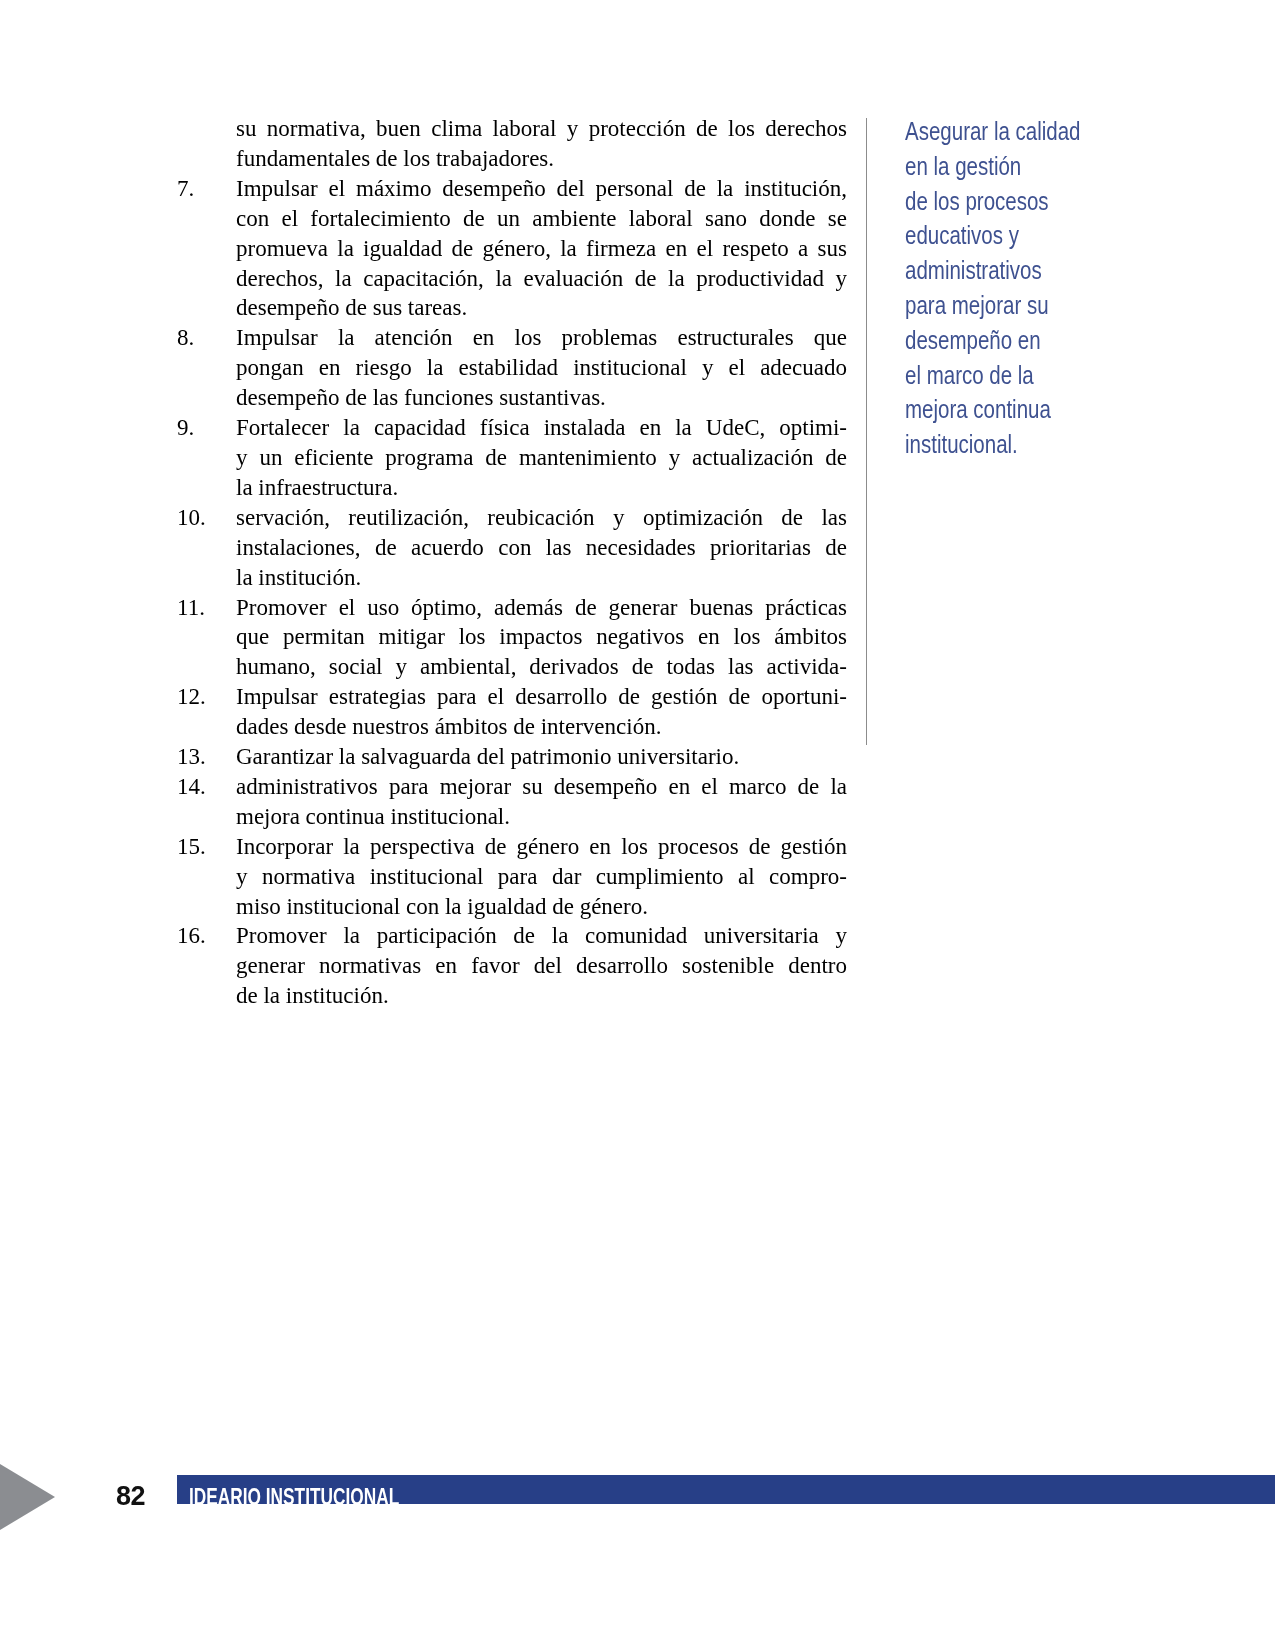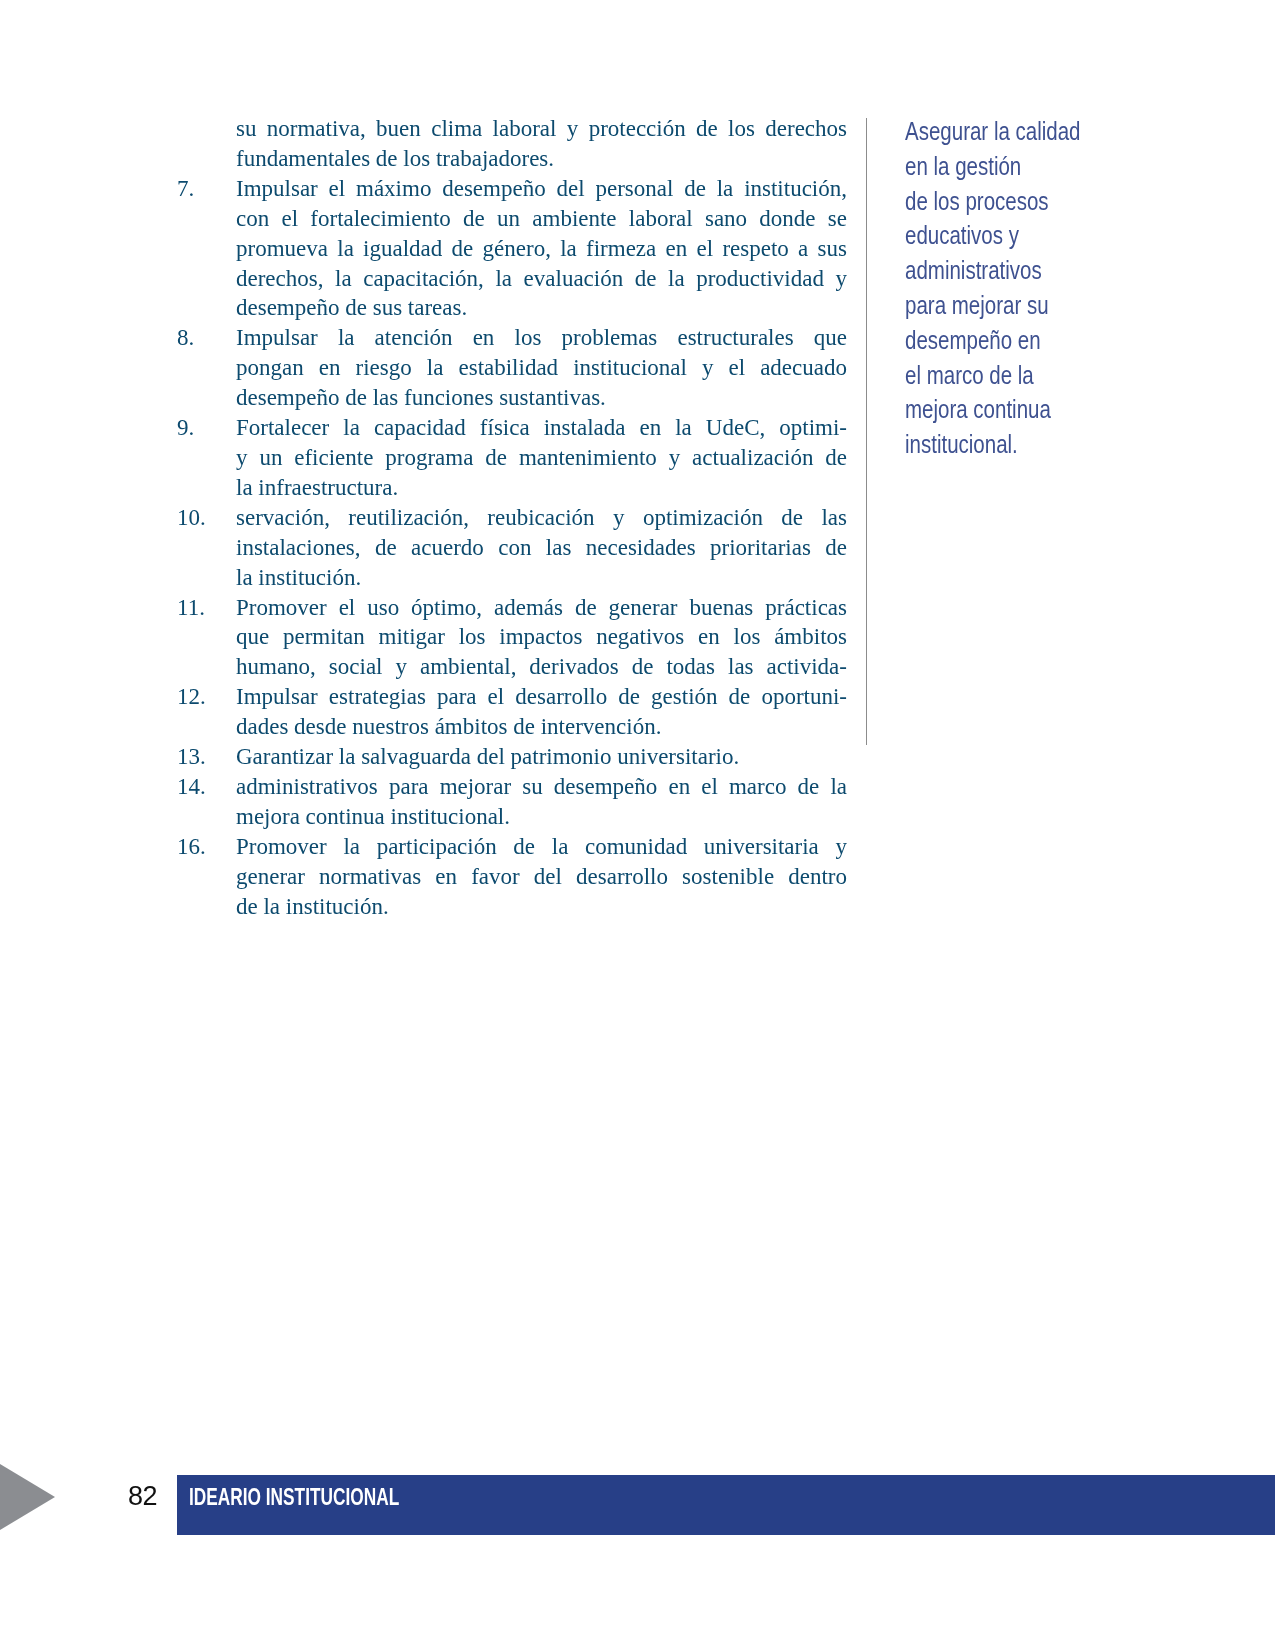--- a/index.html
+++ b/index.html
@@ -6,21 +6,21 @@
     body { width: 1275px; height: 1650px; position: relative; overflow: hidden; }
 
     .body-text {
       position: absolute;
       left: 177px;
       top: 114px;
       width: 670px;
       font-family: "Liberation Serif", "DejaVu Serif", serif;
       font-size: 23px;
       line-height: 29.9px;
-      color: #0c4a6e;
+      color: #000000;
     }
     .item {
       position: relative;
       padding-left: 59px;
       text-align: justify;
       hyphens: manual;
     }
     .item .num {
       position: absolute;
       left: 0;
@@ -60,33 +60,32 @@
       width: 0; height: 0;
       border-top: 33px solid transparent;
       border-bottom: 33px solid transparent;
       border-left: 55px solid #8b8d91;
     }
     .page-number {
       position: absolute;
       left: 116px;
       top: 1480px;
       font-family: "Liberation Sans", "DejaVu Sans", sans-serif;
-      font-weight: normal;
+      font-weight: bold;
       font-size: 27px;
       line-height: 32px;
       color: #111111;
       letter-spacing: -0.5px;
-      margin-left: 12px;
     }
     .footer-band {
       position: absolute;
       left: 177px;
       top: 1475px;
       right: 0;
-      height: 60px;
+      height: 29px;
       background: #273f87;
     }
     .footer-title {
       position: absolute;
       left: 12px;
       top: 9px;
       font-family: "Liberation Sans", "DejaVu Sans", sans-serif;
       font-weight: bold;
       font-size: 24px;
       line-height: 26px;
@@ -145,20 +144,26 @@
       <div class="item">
         <span class="num">13.</span>
         <span class="line last">Garantizar la salvaguarda del patrimonio universitario.</span>
       </div>
       <div class="item">
         <span class="num">14.</span>
         <span class="line">administrativos para mejorar su desempeño en el marco de la</span>
         <span class="line last">mejora continua institucional.</span>
       </div>
       <div class="item">
+        <span class="num">15.</span>
+        <span class="line">Incorporar la perspectiva de género en los procesos de gestión</span>
+        <span class="line">y normativa institucional para dar cumplimiento al compro-</span>
+        <span class="line last">miso institucional con la igualdad de género.</span>
+      </div>
+      <div class="item">
         <span class="num">16.</span>
         <span class="line">Promover la participación de la comunidad universitaria y</span>
         <span class="line">generar normativas en favor del desarrollo sostenible dentro</span>
         <span class="line last">de la institución.</span>
       </div>
     </div>
 </div>
 
 <div class="divider"></div>
 

